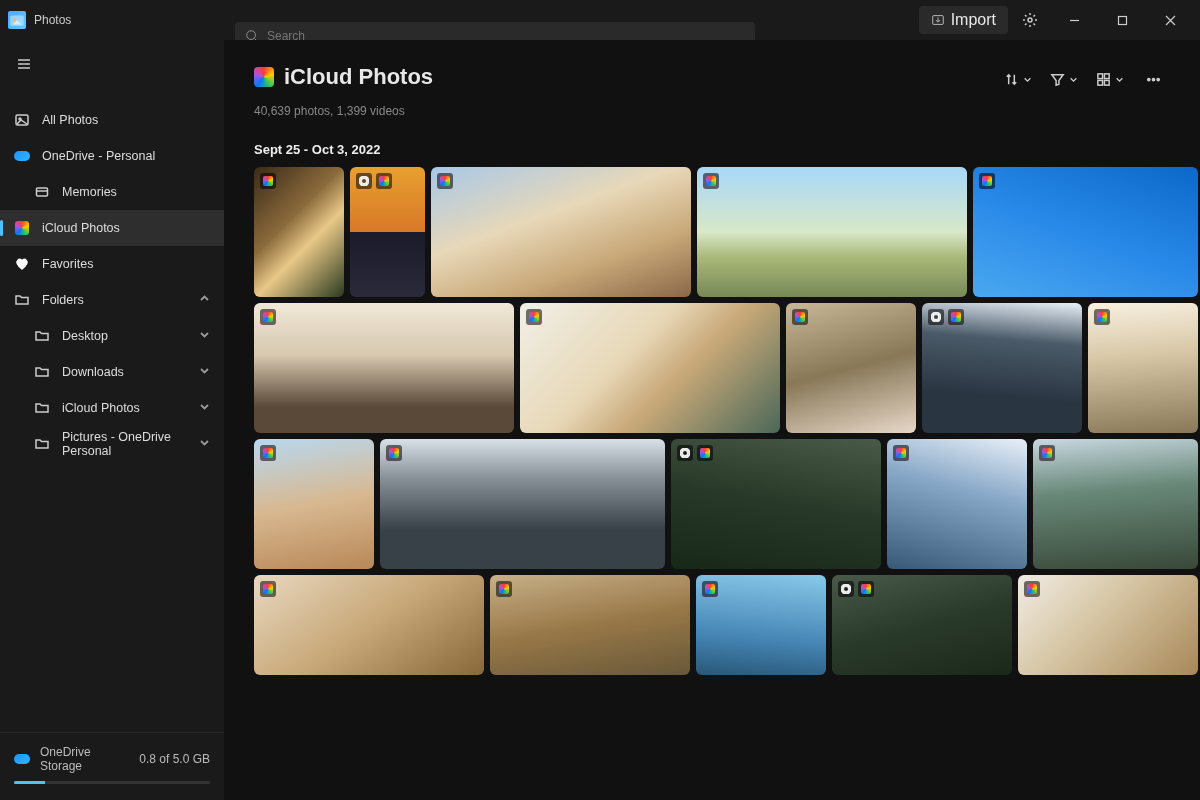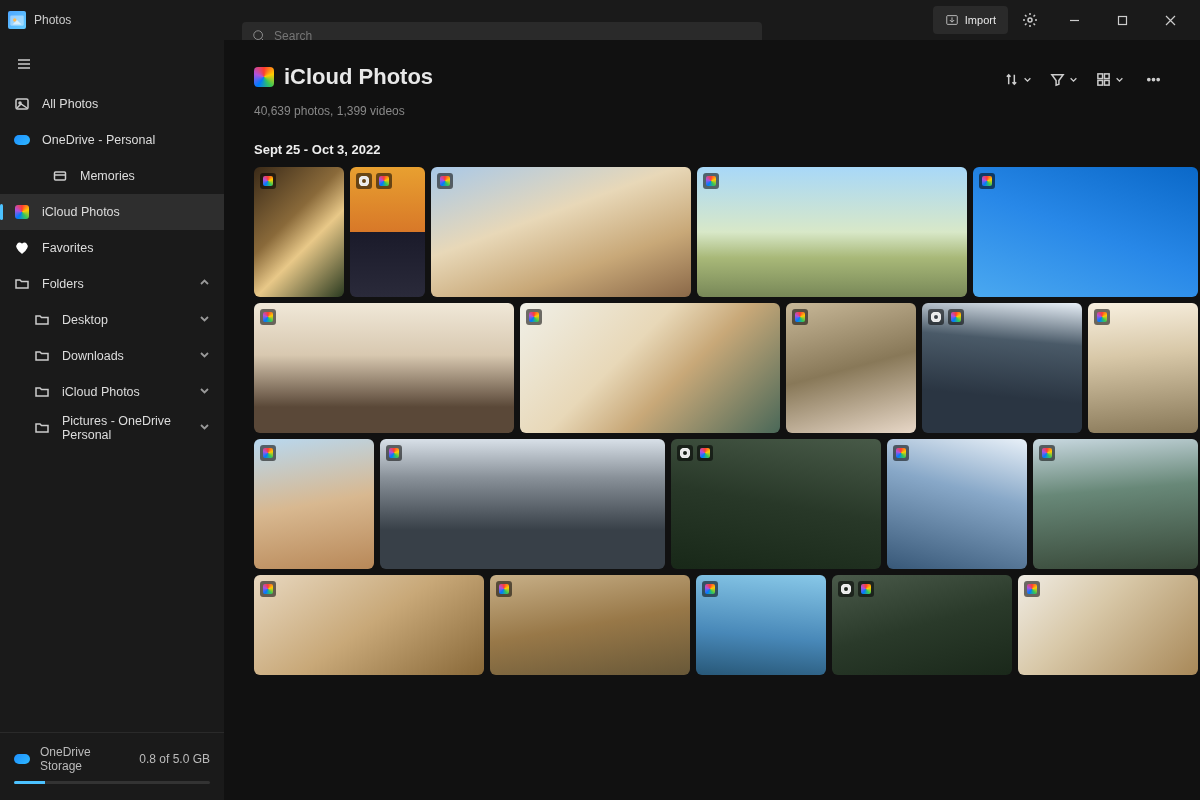--- a/index.html
+++ b/index.html
@@ -8,39 +8,39 @@
 
 .titlebar { height: 40px; display: flex; align-items: center; padding: 0 8px; background: #1a1a1a; }
 .titlebar-left { display: flex; align-items: center; gap: 8px; }
 .app-icon { width: 18px; height: 18px; background: linear-gradient(135deg,#4da6ff,#66ccff); border-radius: 2px; display: flex; align-items: center; justify-content: center; }
 .titlebar-title { font-size: 12px; color: #ccc; }
 .titlebar-search { flex: 2; display: flex; justify-content: center; margin-top: 32px; }
 .search-box { width: 520px; height: 28px; background: #2a2a2a; border-radius: 4px; display: flex; align-items: center; padding: 0 10px; gap: 8px; }
 .search-box svg { width: 14px; height: 14px; stroke: #999; fill: none; }
 .search-input { background: transparent; border: none; outline: none; color: #ccc; font-size: 12px; flex: 1; }
 .titlebar-right { display: flex; align-items: center; gap: 4px; }
-.import-btn { height: 28px; background: #2a2a2a; border-radius: 4px; display: flex; align-items: center; gap: 6px; padding: 0 12px; font-size: 11px; cursor: pointer; }
+.import-btn { height: 28px; background: #2a2a2a; border-radius: 4px; display: flex; align-items: center; gap: 6px; padding: 0 12px; font-size: 16px; cursor: pointer; }
 .import-btn svg { width: 14px; height: 14px; }
 .winctrl { width: 44px; height: 40px; display: flex; align-items: center; justify-content: center; cursor: pointer; }
 .winctrl svg { width: 11px; height: 11px; stroke: #ccc; fill: none; stroke-width: 1.2; }
 .icon-btn { width: 36px; height: 28px; display: flex; align-items: center; justify-content: center; cursor: pointer; border-radius: 4px; }
 .icon-btn svg { width: 16px; height: 16px; stroke: #ccc; fill: none; stroke-width: 1.5; }
 
 
 .body { display: flex; height: calc(100% - 40px); }
 
 
-.sidebar { width: 224px; background: #1a1a1a; display: flex; flex-direction: column; padding-top: 6px; }
+.sidebar { width: 224px; background: #1a1a1a; display: flex; flex-direction: column; padding-top: 6px; gap: 16px; }
 .hamburger { width: 40px; height: 36px; display: flex; align-items: center; justify-content: center; cursor: pointer; margin-left: 4px; }
 .hamburger svg { width: 16px; height: 16px; stroke: #ccc; stroke-width: 1.5; }
 .nav-list { flex: 1; padding: 4px 0; overflow-y: auto; }
 .nav-item { height: 36px; display: flex; align-items: center; gap: 12px; padding: 0 14px; font-size: 12.5px; cursor: pointer; color: #ddd; position: relative; }
 .nav-item.selected { background: #2e2e2e; }
 .nav-item.selected::before { content:""; position:absolute; left:0; top:10px; bottom:10px; width:3px; background:#4cc2ff; border-radius:2px; }
-.nav-item.indent { padding-left: 52px; }
+.nav-item.indent { padding-left: 34px; }
 .nav-item.indent2 { padding-left: 34px; }
 .nav-icon { width: 16px; height: 16px; display: flex; align-items: center; justify-content: center; flex-shrink: 0; }
 .nav-icon svg { width: 16px; height: 16px; stroke: #ccc; fill: none; stroke-width: 1.5; }
 .chev { margin-left: auto; }
 .chev svg { width: 11px; height: 11px; stroke: #999; fill: none; stroke-width: 1.8; }
 .onedrive-glyph { width:16px; height:10px; border-radius: 6px; background: linear-gradient(135deg,#1e90ff,#2eb8ff); }
 .icloud-glyph { width:14px; height:14px; border-radius:3px; background: conic-gradient(#ff3b30,#ffcc00,#34c759,#007aff,#af52de,#ff3b30); }
 .heart-icon svg { fill:#fff; stroke:#fff; }
 
 .storage { padding: 12px 14px 16px; border-top: 1px solid #2a2a2a; }

